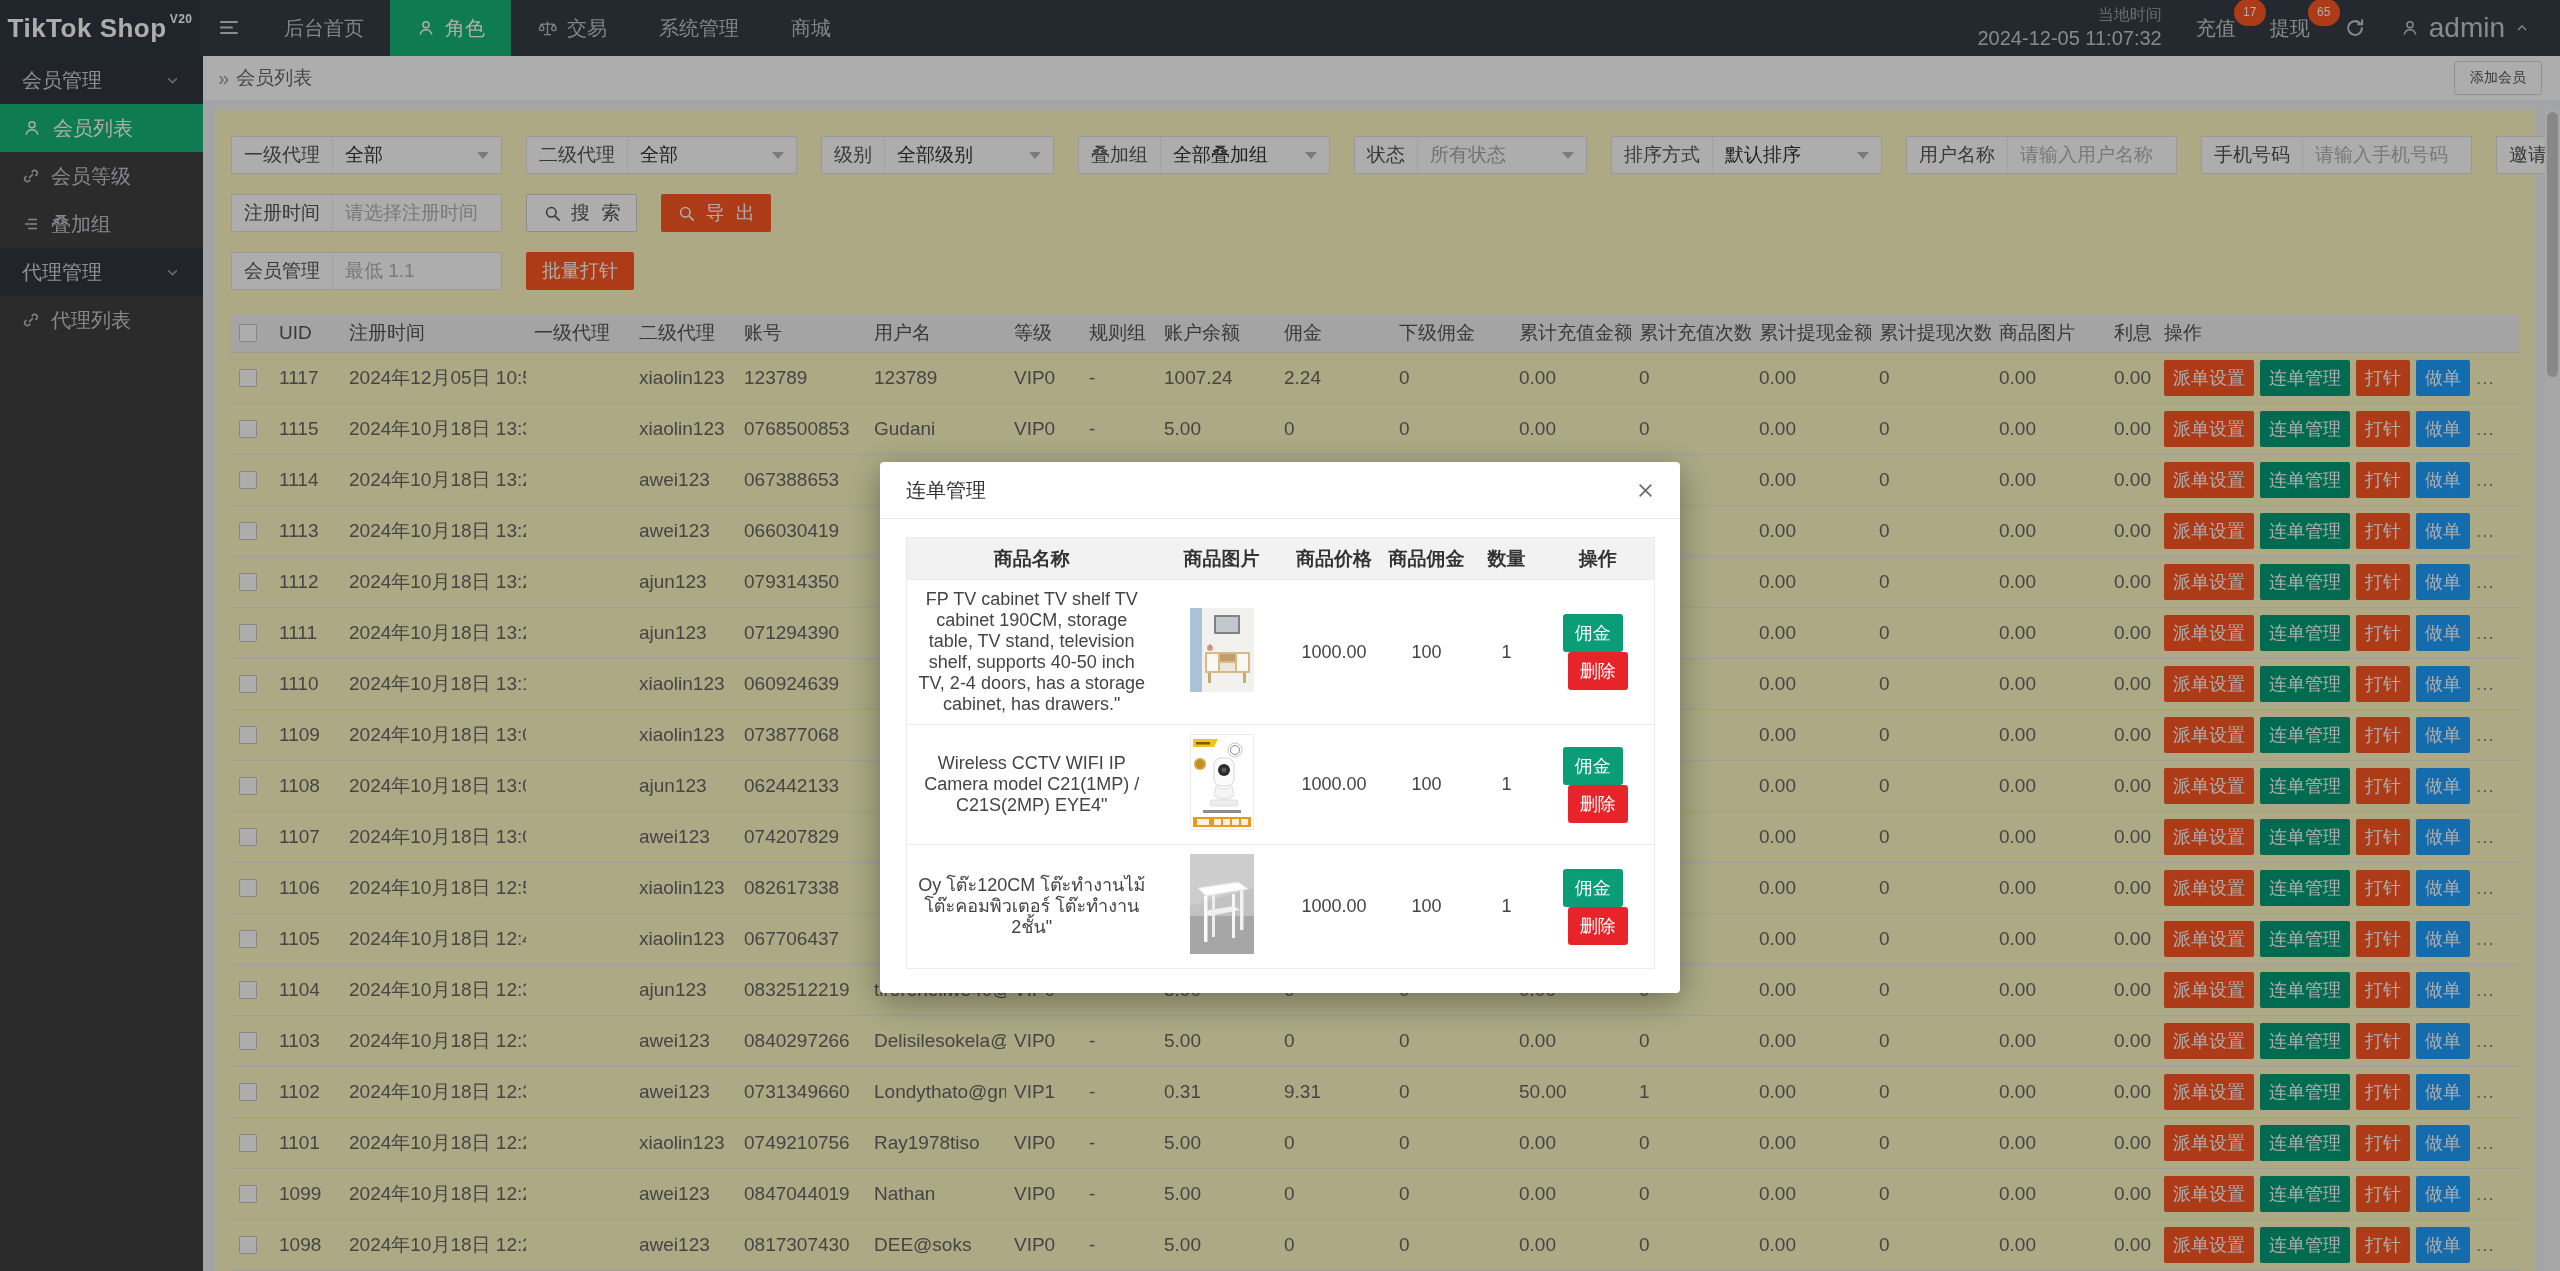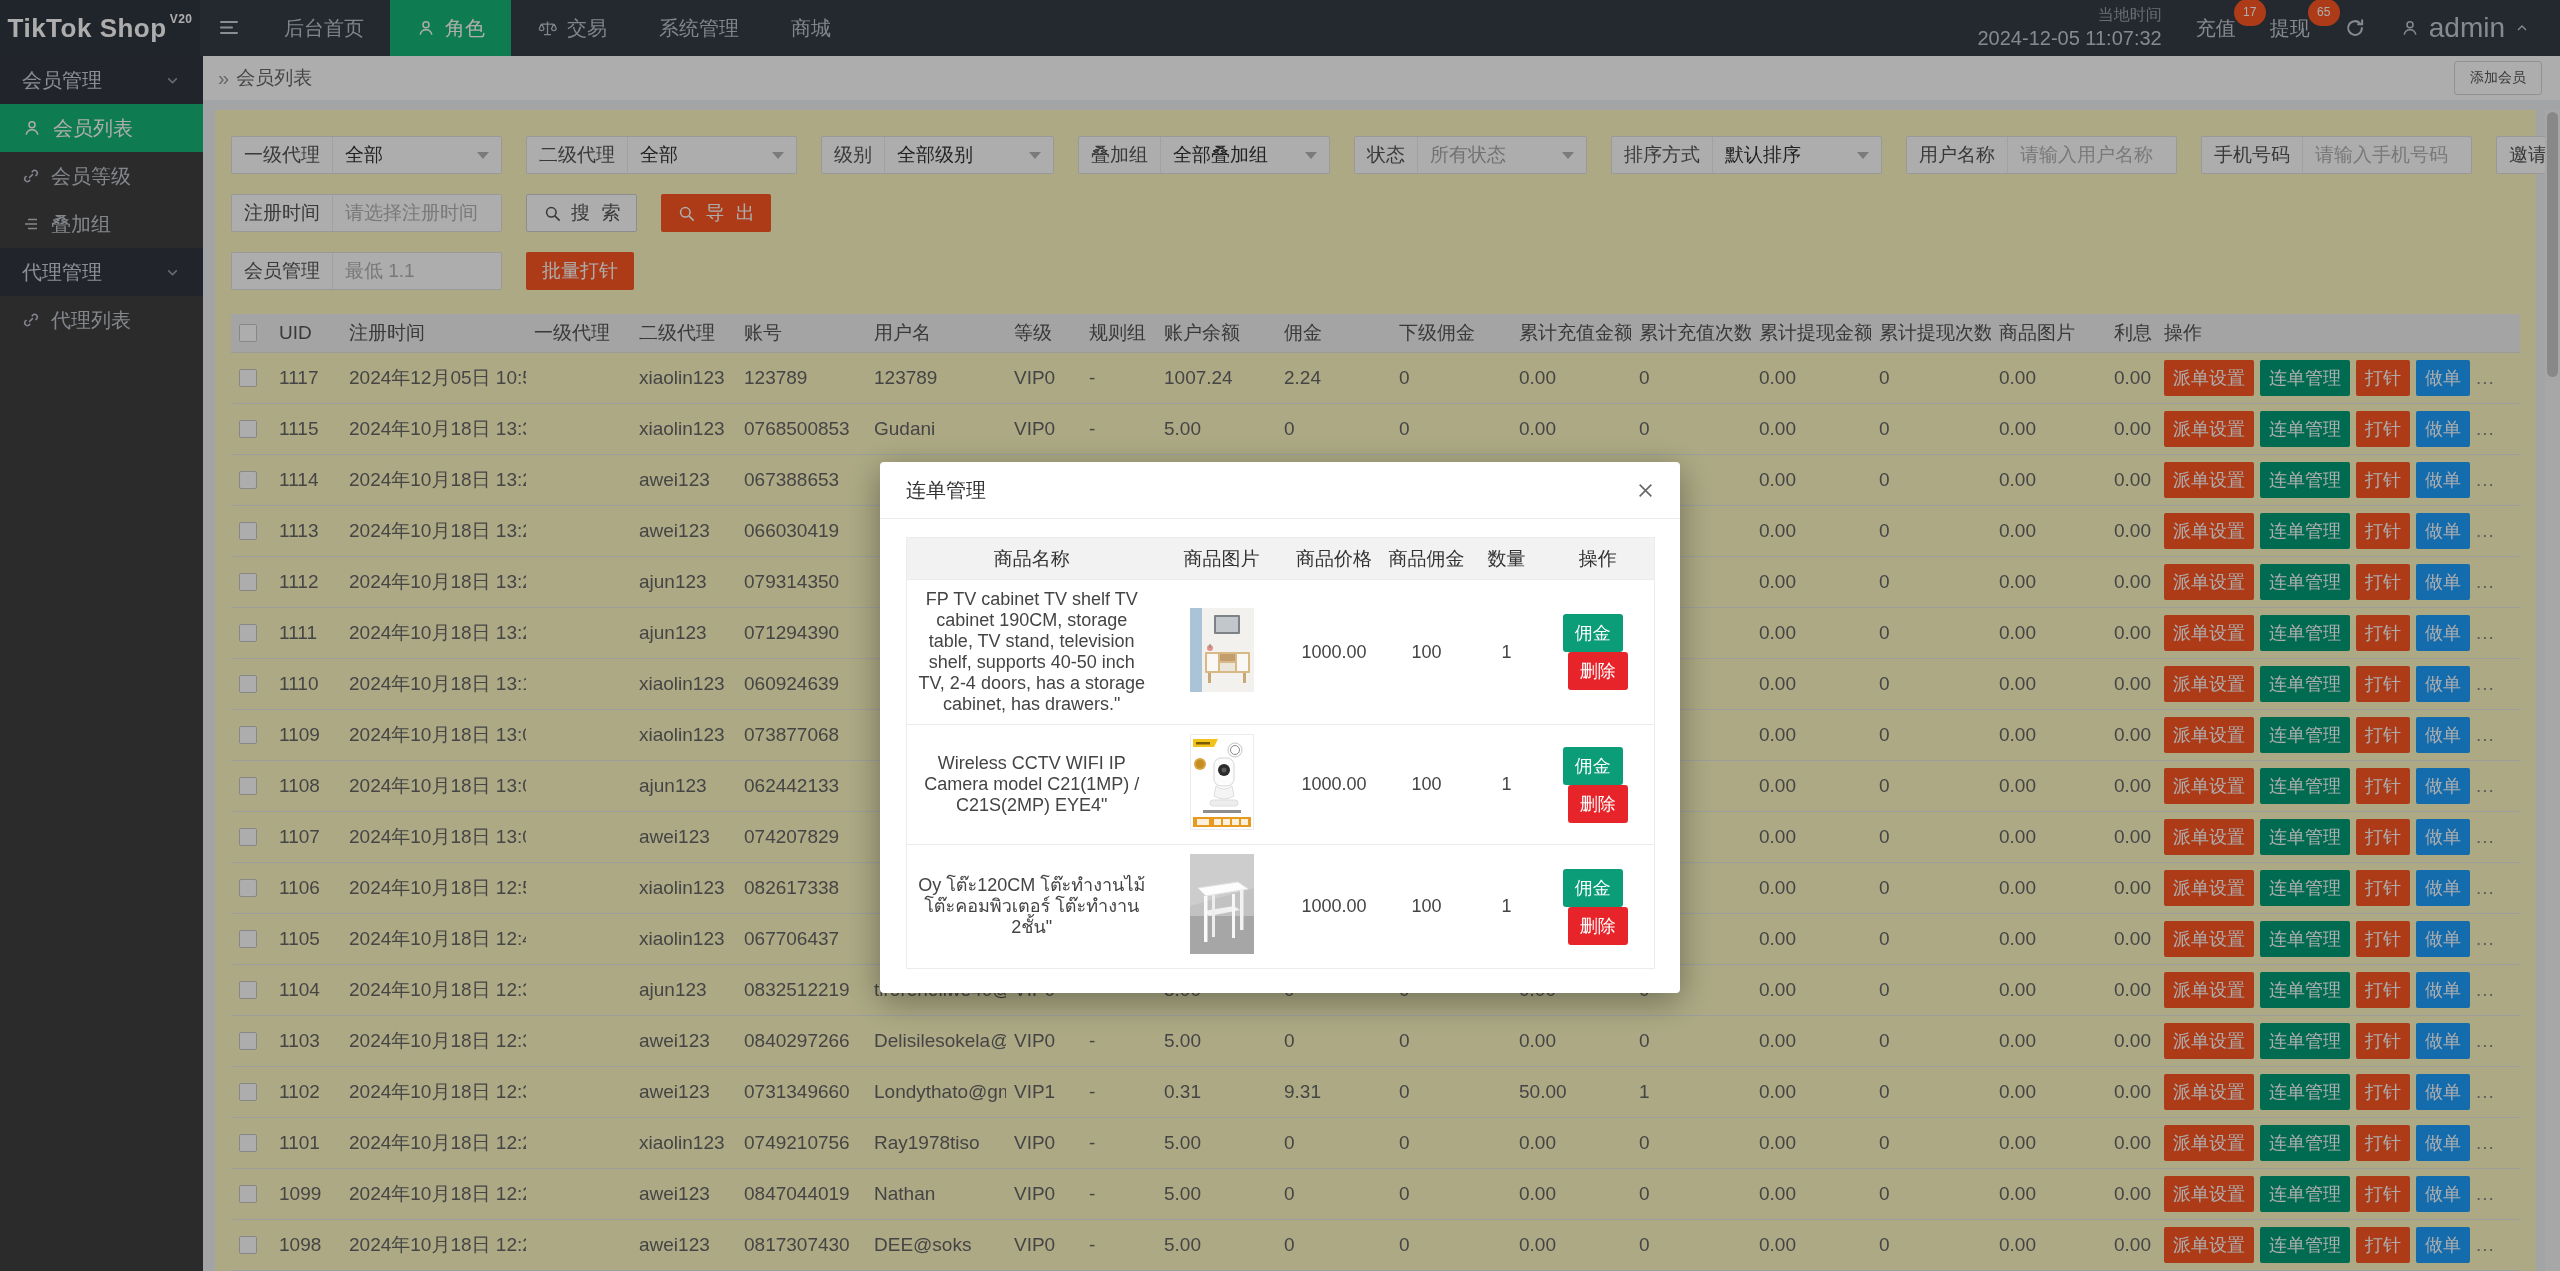--- a/index.html
+++ b/index.html
@@ -74,21 +74,21 @@
   .scrollbar .thumb{margin:2px;height:265px;background:#c9c9c9;border-radius:7px}
   
   .shade{position:fixed;inset:0;background:rgba(0,0,0,0.32);z-index:40}
   .modal{position:fixed;left:50%;transform:translateX(-50%);top:462px;width:800px;background:#fff;
     border-radius:4px;z-index:50;box-shadow:0 8px 34px rgba(0,0,0,.35)}
   .modal-head{height:57px;display:flex;align-items:center;padding:0 26px;border-bottom:1px solid #ececec;
     font-size:20px;color:#333}
   .modal-close{margin-left:auto;cursor:pointer;color:#666;display:flex}
   .modal-body{padding:18px 26px 24px}
   .ptable{width:100%;border-collapse:collapse;table-layout:fixed;border:1px solid #ececec}
-  .ptable th{background:#f2f2f2;height:42px;font-weight:normal;font-size:19px;color:#333;text-align:center;
+  .ptable th{background:#f2f2f2;height:42px;font-weight:bold;font-size:19px;color:#333;text-align:center;
     border-bottom:1px solid #ececec}
   .ptable td{text-align:center;font-size:18px;color:#444;border-bottom:1px solid #ececec;padding:9px 8px;vertical-align:middle}
   .pname{line-height:21px;color:#333}
   .pimg{display:inline-block;line-height:0}
   .pbtn{display:inline-block;padding:7px 12px;border-radius:3px;color:#fff;font-size:18px;cursor:pointer;white-space:nowrap}
   .pbtn.g{background:#0a9d78;margin-right:10px}.pbtn.r{background:#e8242b}
 </style>
 </head>
 <body>
 

